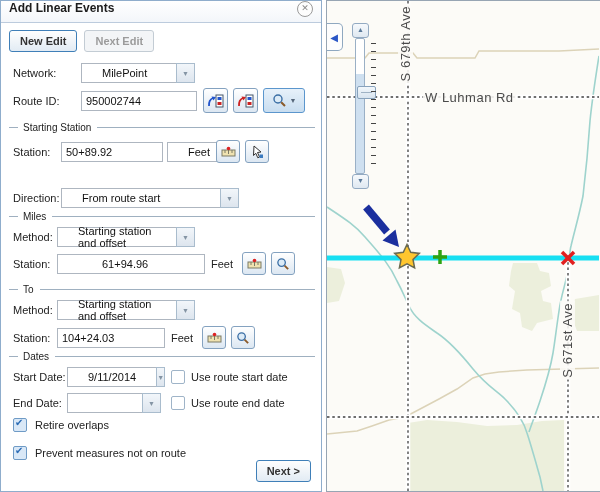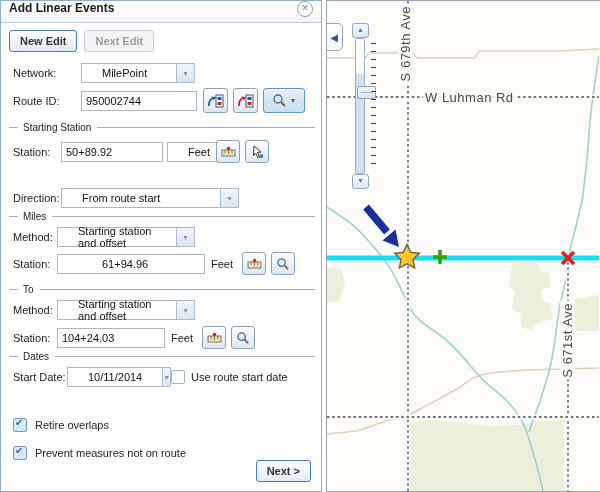--- a/index.html
+++ b/index.html
@@ -246,27 +246,36 @@
       <div class="legend">
         <span class="lg-dash"></span>
         <span>Dates</span>
         <span class="lg-line"></span>
       </div>
     </div>
 
     <div class="row" style="left:12px;top:366px;">
       <span class="lbl" style="width:54px;">Start Date:</span>
       <div class="combo" style="width:94px;">
-        <span class="val">10/11/2014</span>
+        <span class="val">9/11/2014</span>
         <span class="drop">▼</span>
       </div>
       <span class="cb" style="margin-left:10px;"></span>
       <span style="margin-left:6px;">Use route start date</span>
     </div>
 
+    <div class="row" style="left:12px;top:392px;">
+      <span class="lbl" style="width:54px;">End Date:</span>
+      <div class="combo" style="width:94px;">
+        <span class="val"></span>
+        <span class="drop">▼</span>
+      </div>
+      <span class="cb" style="margin-left:10px;"></span>
+      <span style="margin-left:6px;">Use route end date</span>
+    </div>
 
     <div class="row" style="left:12px;top:417px;">
       <span class="cb checked"></span>
       <span style="margin-left:8px;">Retire overlaps</span>
     </div>
     <div class="row" style="left:12px;top:445px;">
       <span class="cb checked"></span>
       <span style="margin-left:8px;">Prevent measures not on route</span>
     </div>
 

